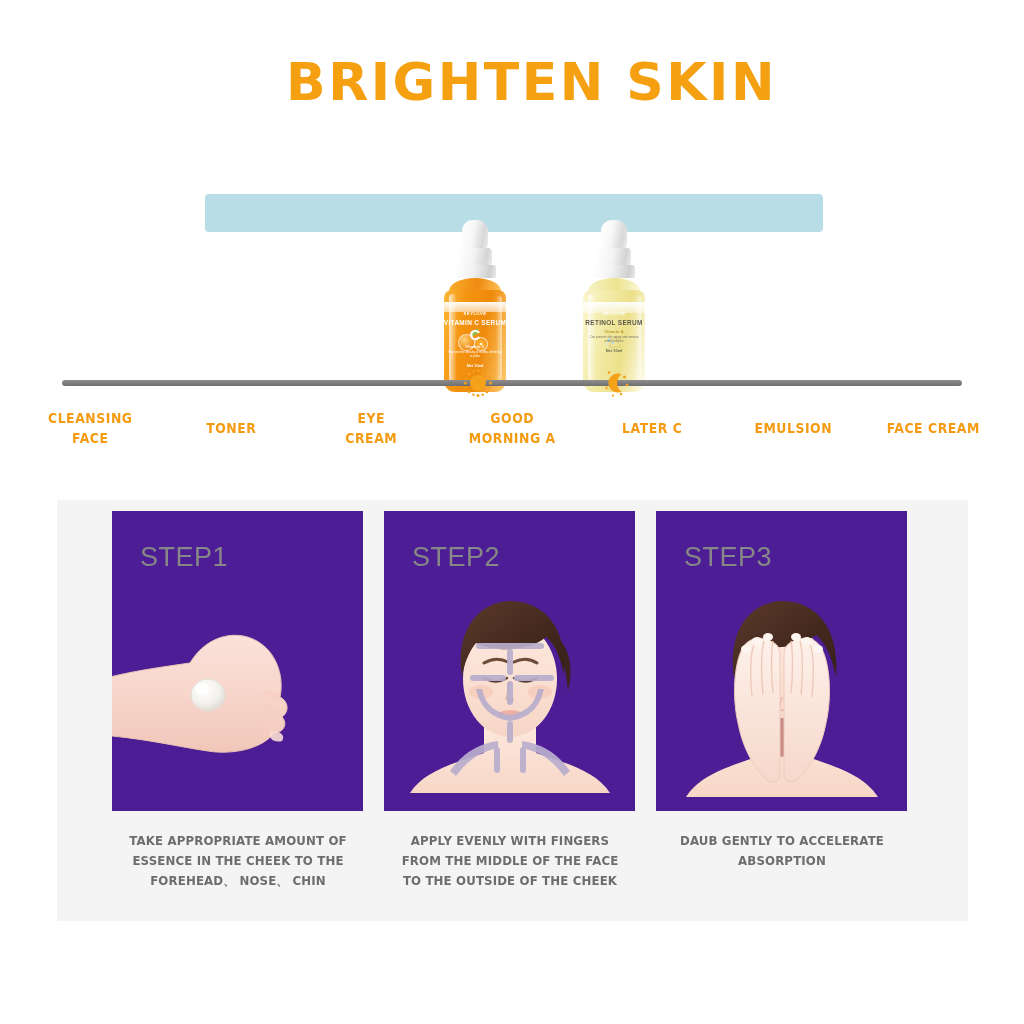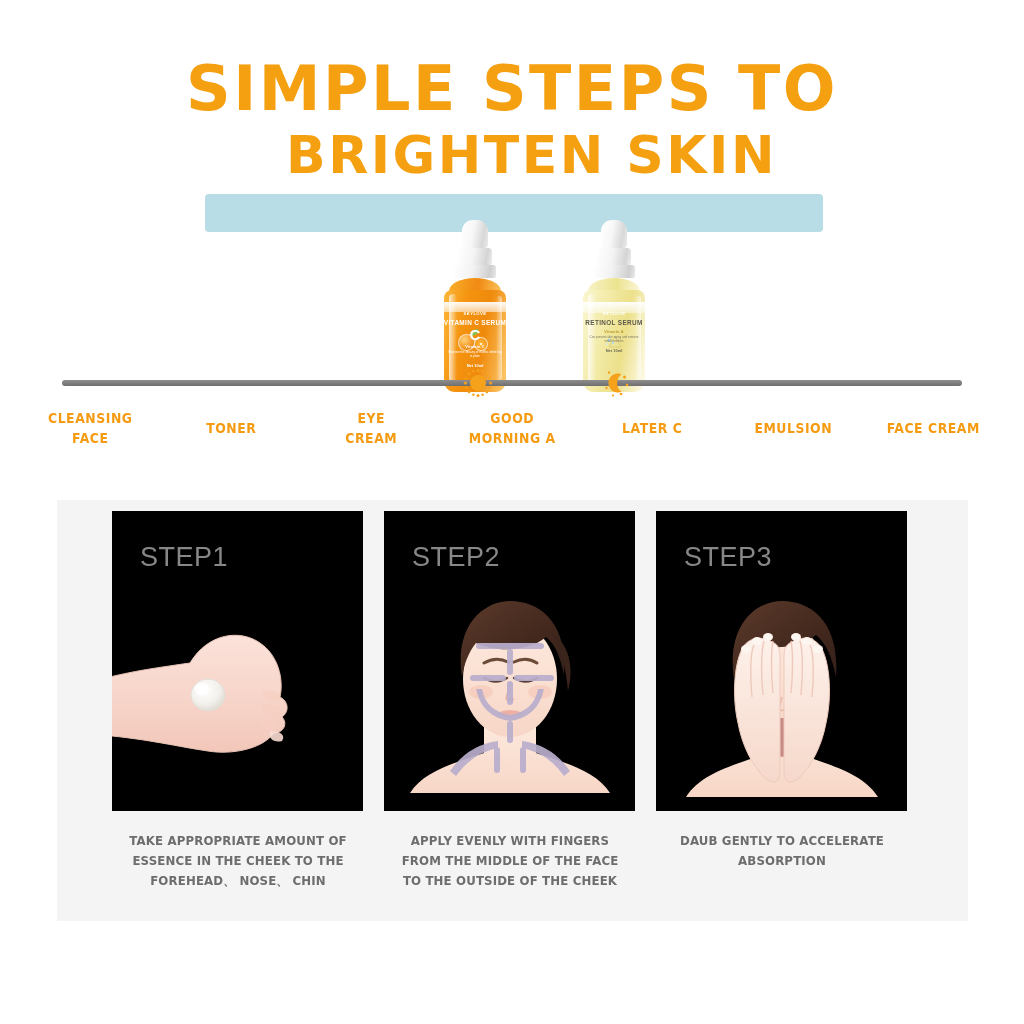--- a/index.html
+++ b/index.html
@@ -278,21 +278,21 @@
   }
   .step-card {
     width: 251px;
     display: flex;
     flex-direction: column;
     align-items: center;
   }
   .step-canvas {
     width: 251px;
     height: 300px;
-    background: #000000;
+    background: #4c1d95;
     position: relative;
     overflow: hidden;
   }
   .step-title {
     position: absolute;
     left: 28px;
     top: 31px;
     font-family: "Liberation Sans", sans-serif;
     font-size: 27px;
     font-weight: normal;
@@ -318,21 +318,20 @@
     letter-spacing: .15px;
     white-space: pre-line;
     transform: scaleX(.95);
   }
 </style>
 </head>
 <body>
 
 <div id="title-block">
   <div id="title-highlight"></div>
-  <div class="title-line line1"><span class="txt">SIMPLE STEPS TO</span></div>
   <div class="title-line line2"><span class="txt">BRIGHTEN SKIN</span></div>
 </div>
 
 <div class="bottle" id="bottle-vitamin-c">
   <div class="cap-bulb"></div>
   <div class="cap-neck"></div>
   <div class="cap-collar"></div>
   <div class="shoulder"></div>
   <div class="body">
     <div class="white-band"></div>

